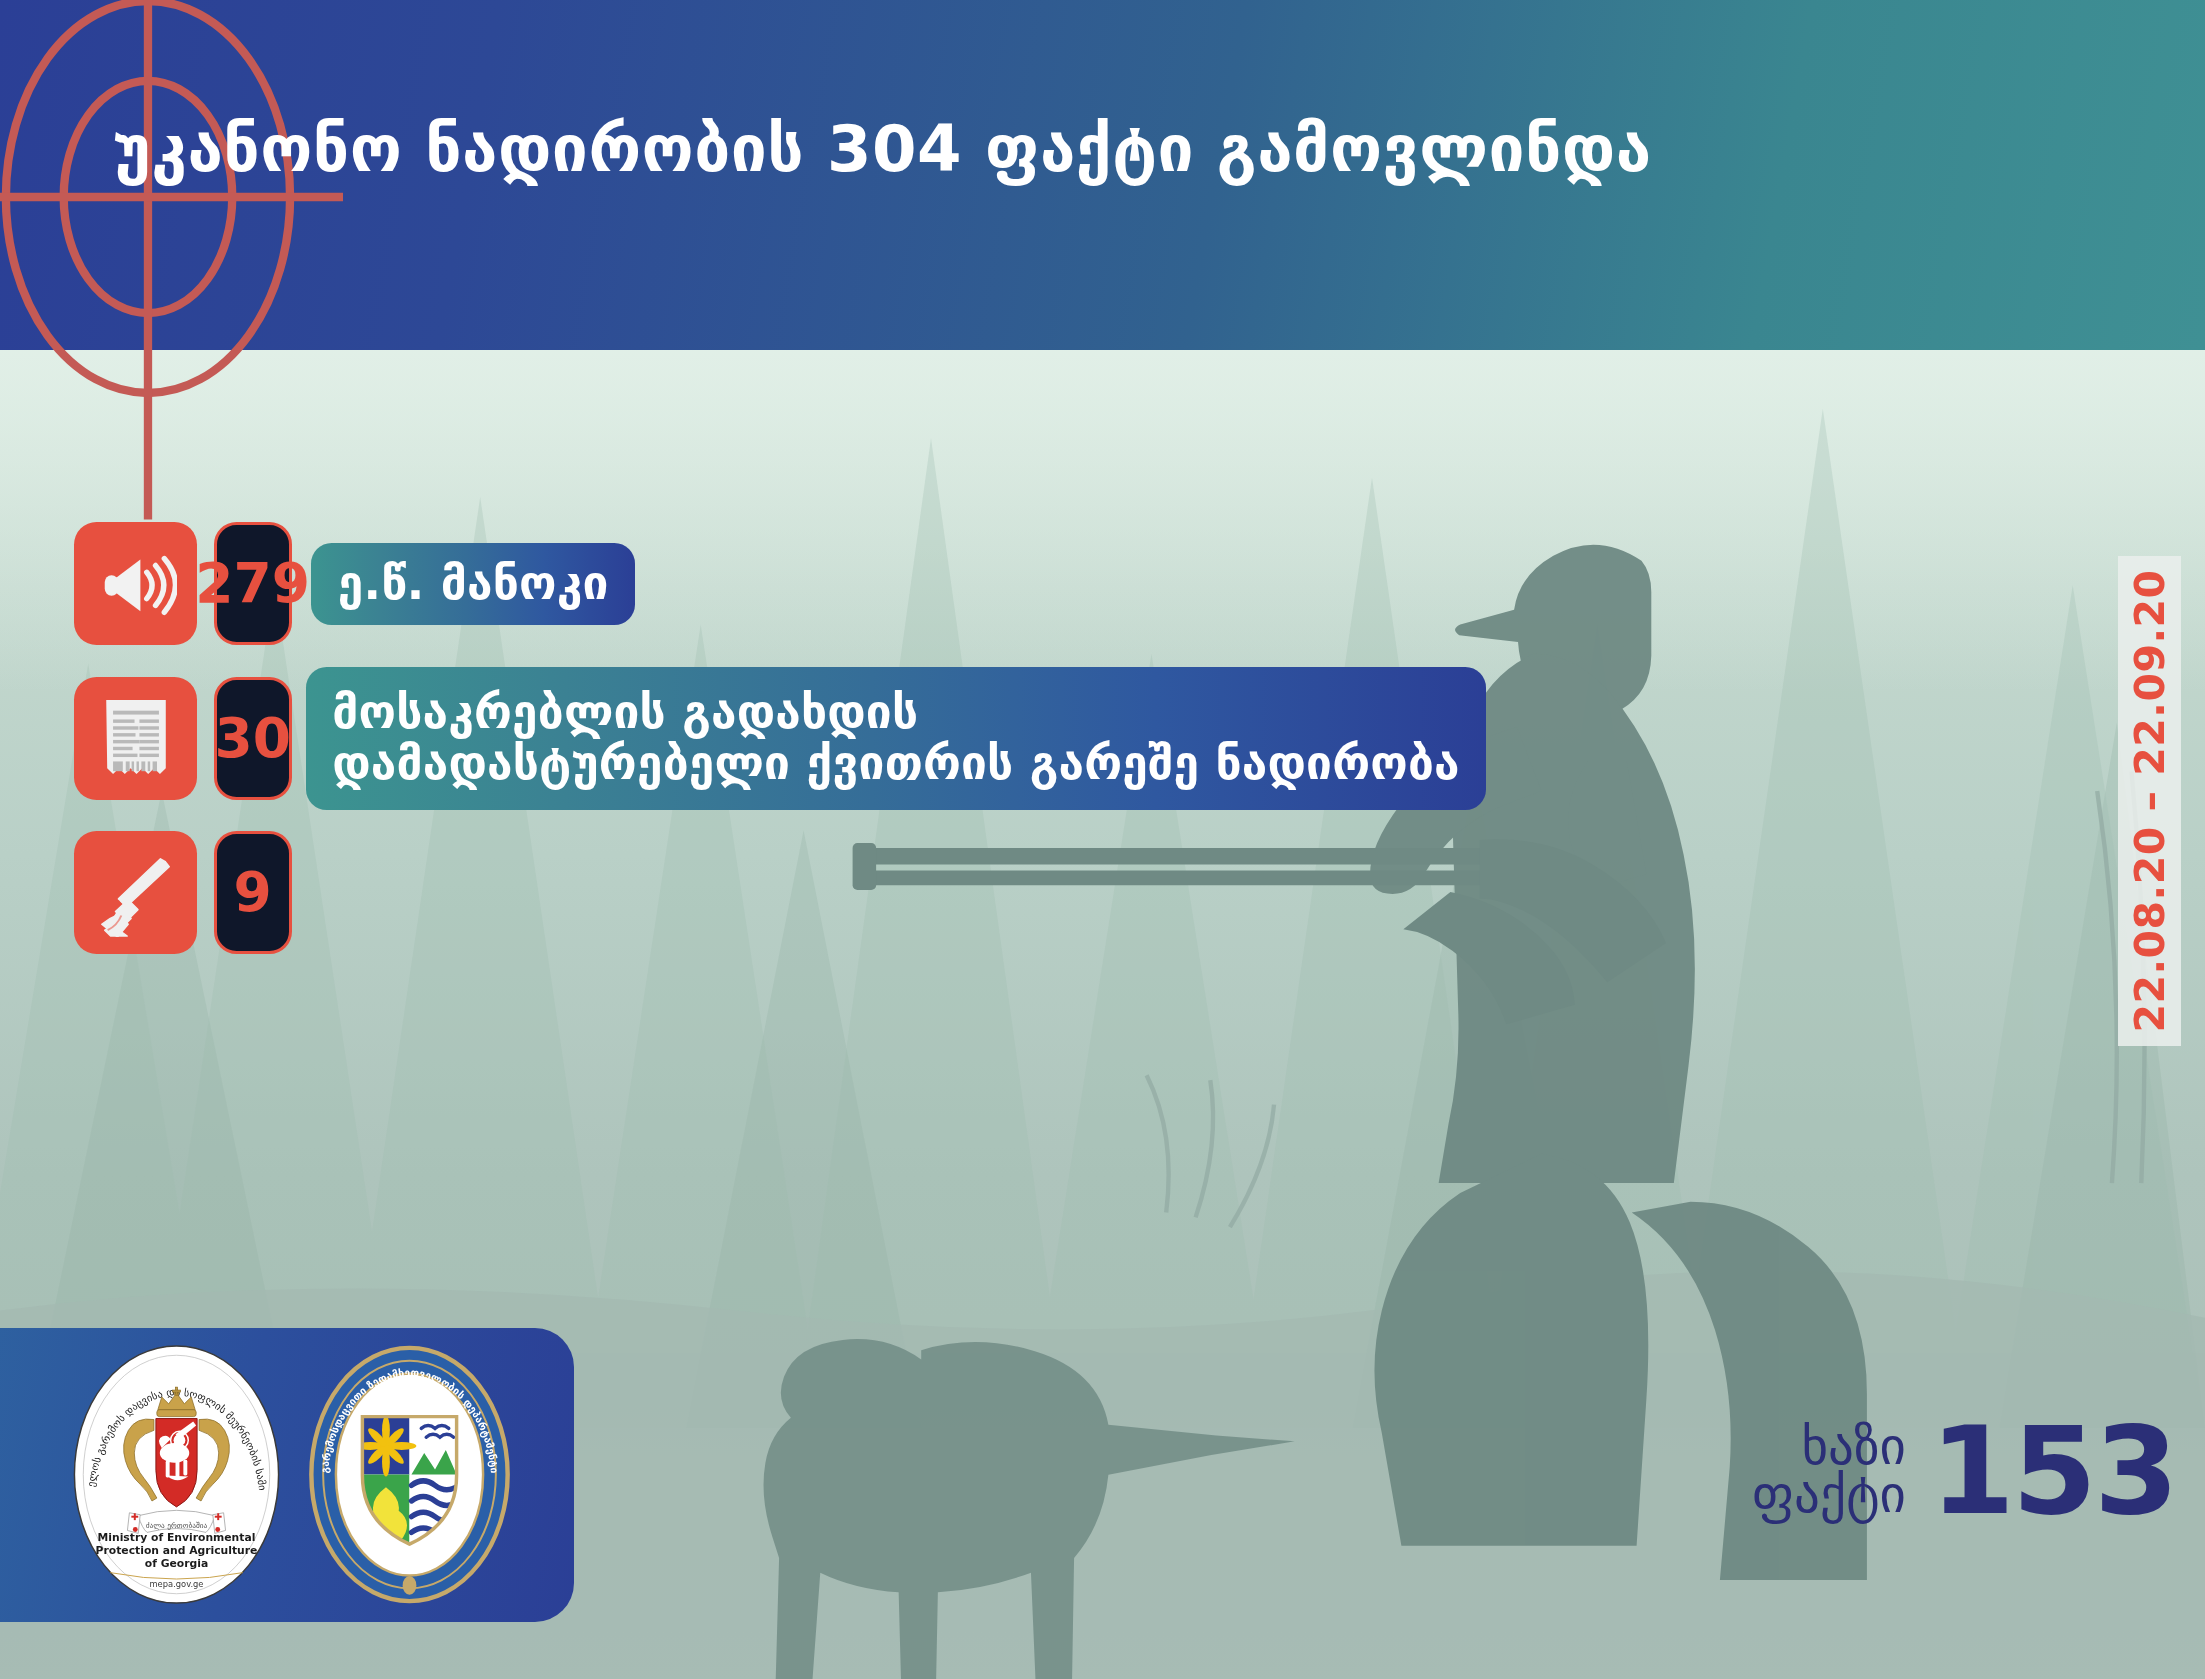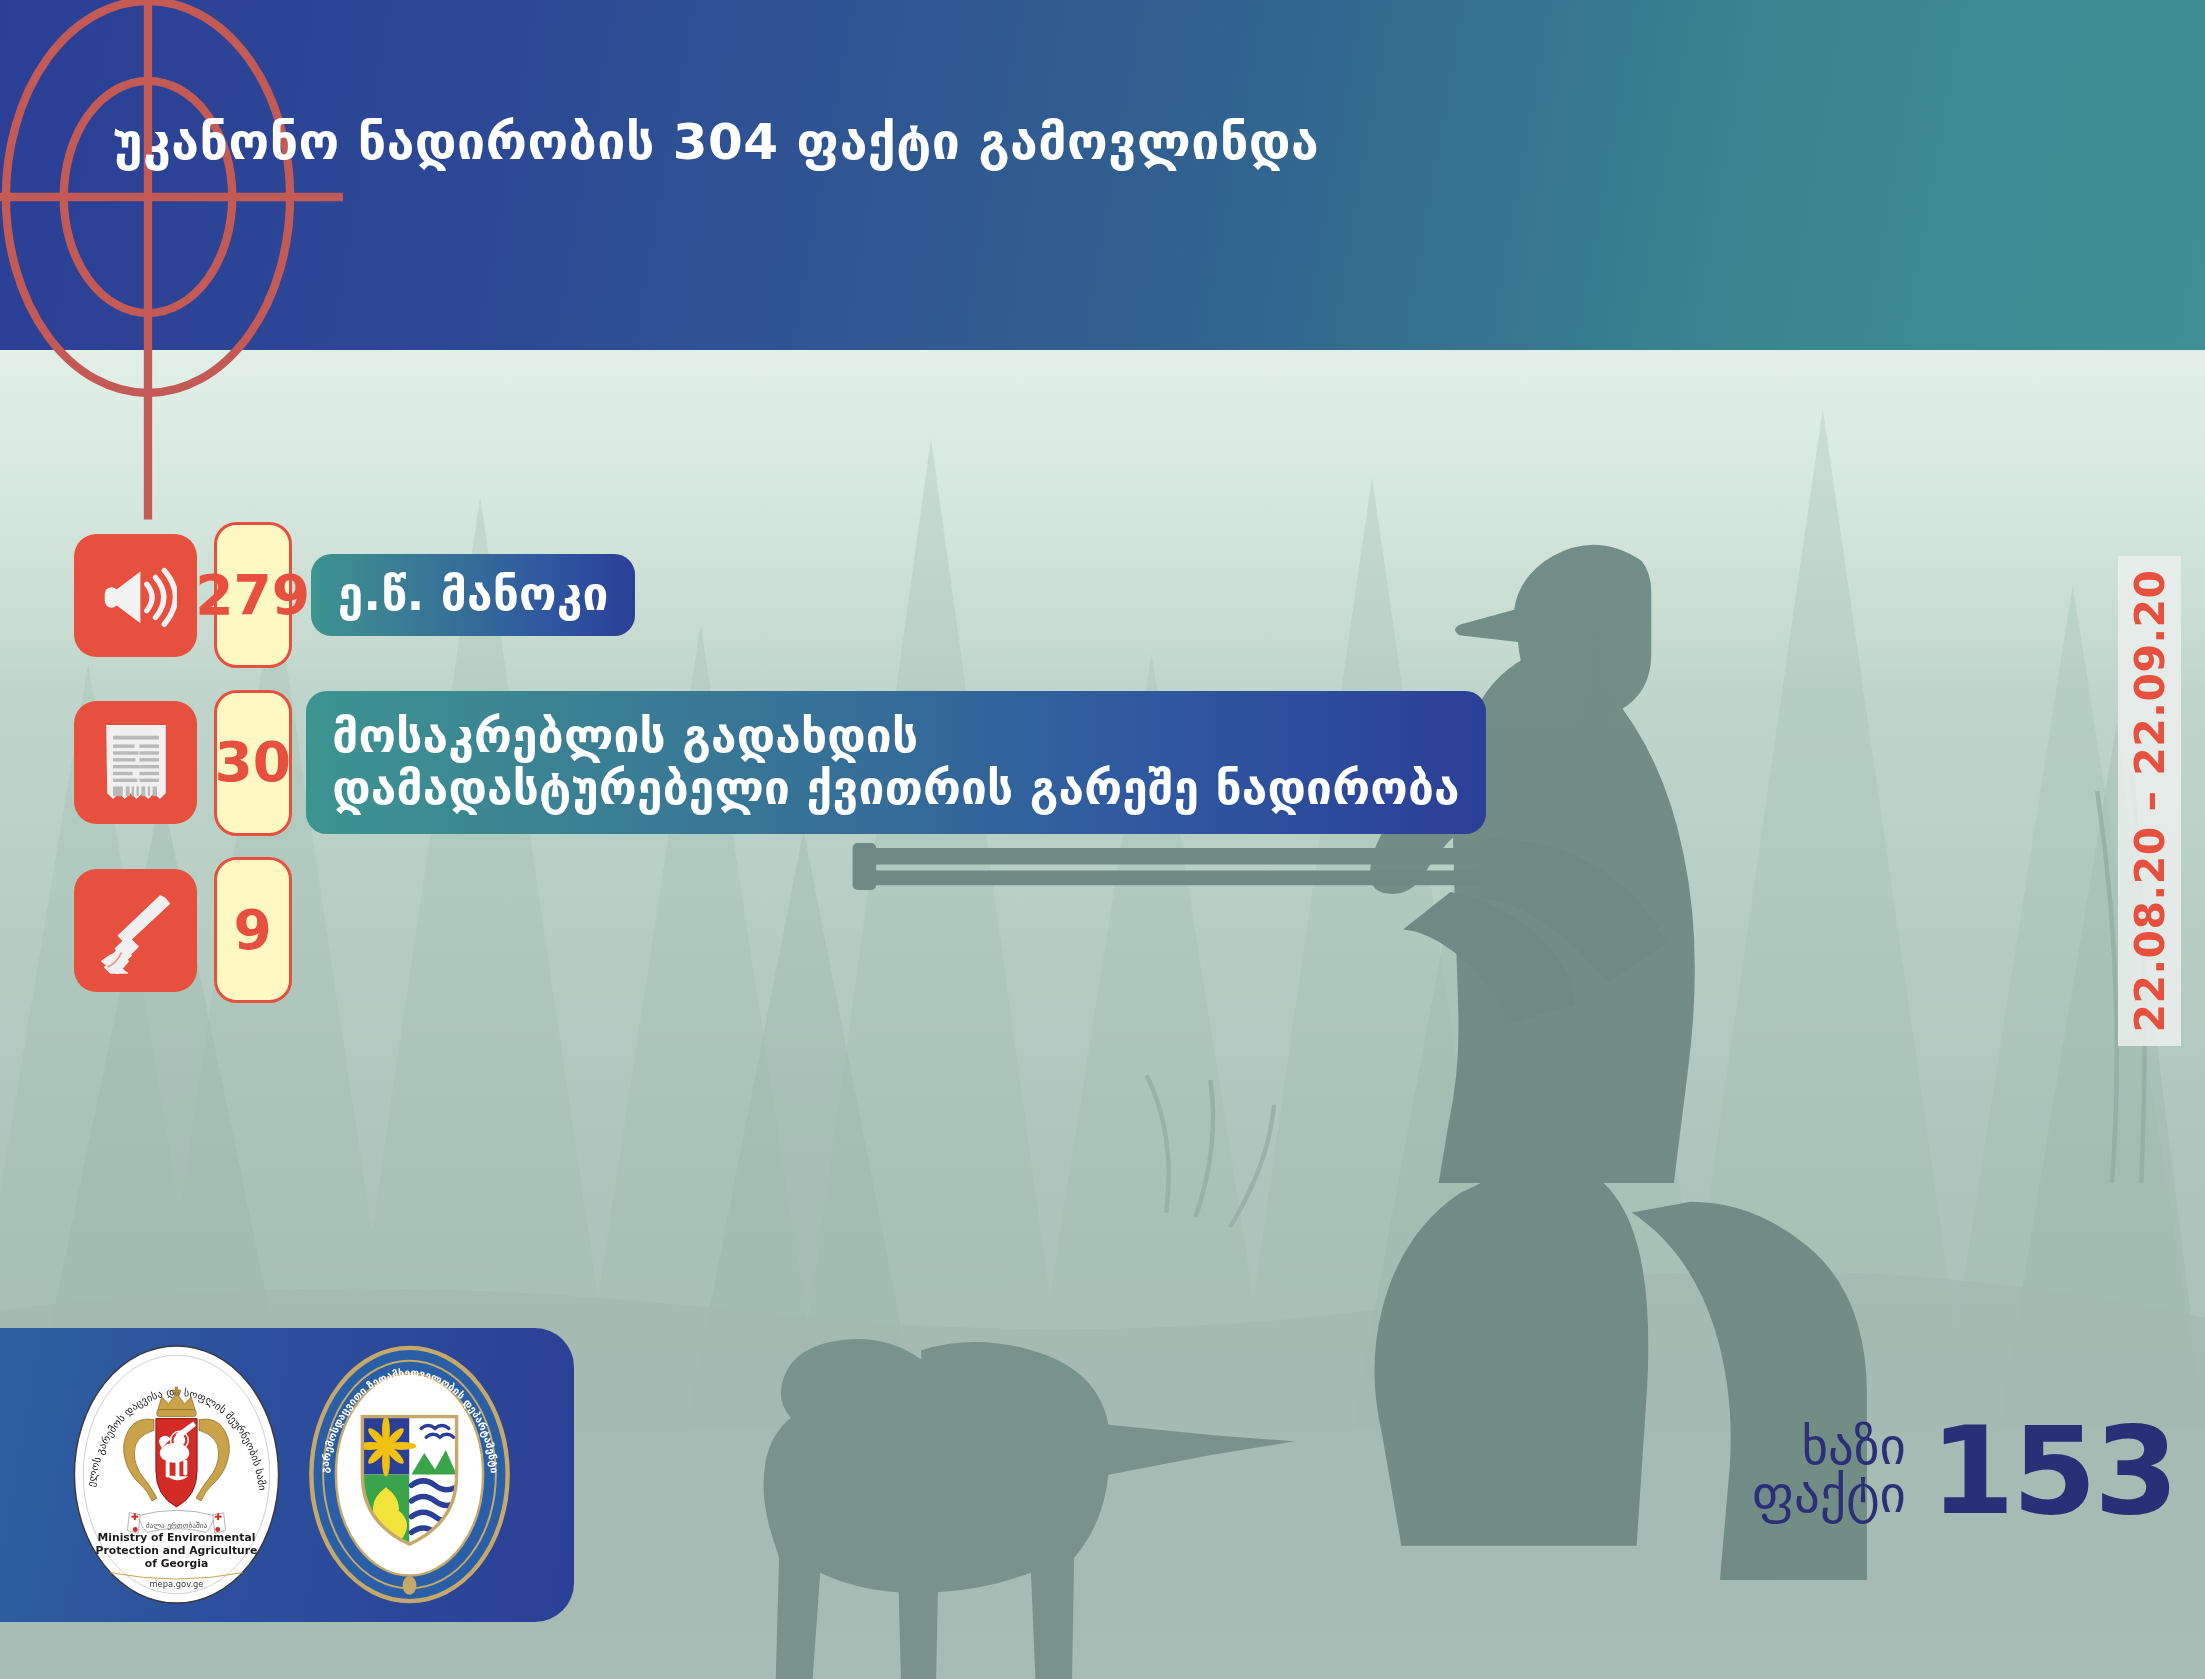--- a/index.html
+++ b/index.html
@@ -18,29 +18,29 @@
   .ground{position:absolute;left:0;top:1353px;width:2205px;height:327px;
     background:linear-gradient(180deg,#a9bdb6 0%,#aec1ba 40%,#b2c5bd 100%);}
   .forest{position:absolute;left:0;top:350px;width:2205px;height:1078px;opacity:.55;}
   .scene{position:absolute;left:0;top:350px;width:2205px;height:1329px;}
 
   
   .header{position:absolute;left:0;top:0;width:2205px;height:350px;
     background:linear-gradient(100deg,#2b3f96 0%,#2d4896 22%,#31628f 55%,#3a8690 80%,#3f9094 100%);}
   .crosshair{position:absolute;left:0;top:0;width:441px;height:539px;pointer-events:none;}
   .title{position:absolute;left:113px;top:116px;width:1985px;
-    color:#ffffff;font-size:50px;line-height:1.05;font-weight:700;letter-spacing:0.5px;
+    color:#ffffff;font-size:64px;line-height:1.05;font-weight:700;letter-spacing:0.5px;
     white-space:nowrap;}
 
   
   .rows{position:absolute;left:74px;top:522px;width:2034px;}
   .row{position:relative;display:flex;align-items:center;margin-bottom:21.6px;}
   .icon-box{width:123px;height:123px;border-radius:22.5px;background:#e7503f;
     flex:0 0 123px;display:flex;align-items:center;justify-content:center;}
-  .num-box{width:78px;height:146px;border-radius:22.5px;background:#fef9c3;border:3.4px solid #e7503f;
+  .num-box{width:78px;height:123px;border-radius:22.5px;background:#0f172a;border:3.4px solid #e7503f;
     flex:0 0 78px;margin-left:16.7px;display:flex;align-items:center;justify-content:center;
     color:#e7503f;font-size:55px;font-weight:700;line-height:1;}
   .pill{margin-left:19.6px;min-height:83px;border-radius:20.6px;
     background:linear-gradient(90deg,#3c9490 0%,#3b8193 22%,#356d98 48%,#2f58a0 72%,#2b3f96 100%);
     color:#fff;display:flex;align-items:center;padding:10.8px 26.5px;
     font-size:46px;font-weight:700;line-height:1.12;letter-spacing:0.2px;}
   .row-2 .pill{min-height:143px;padding:12.7px 26.5px;margin-left:14px;}
   .row-1 .pill{min-height:82px;}
   .row-3 .pill{min-height:86px;}
 

